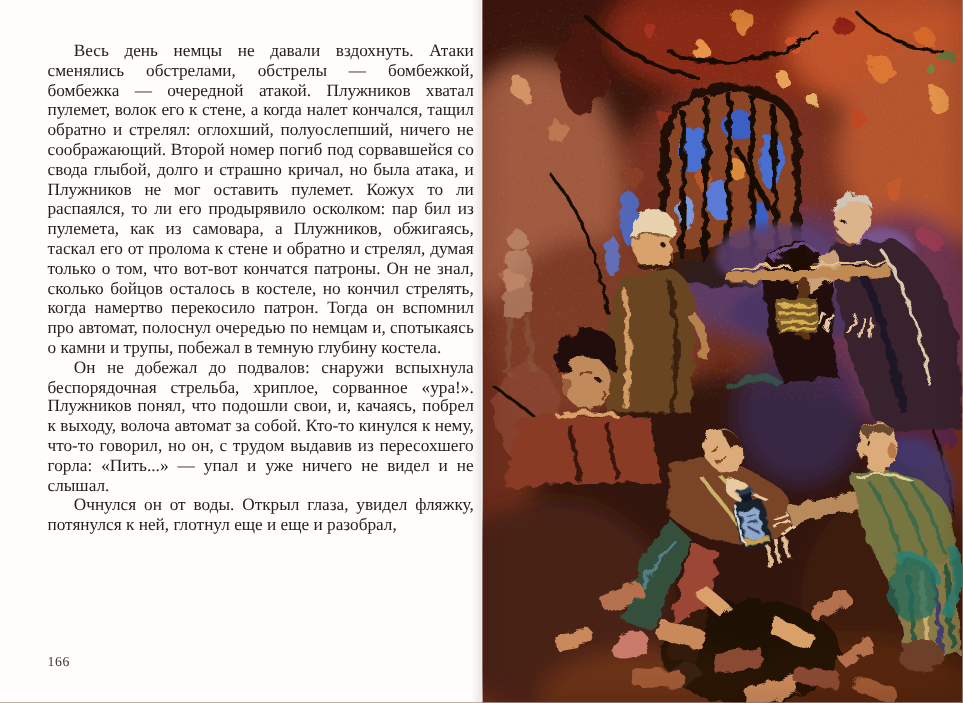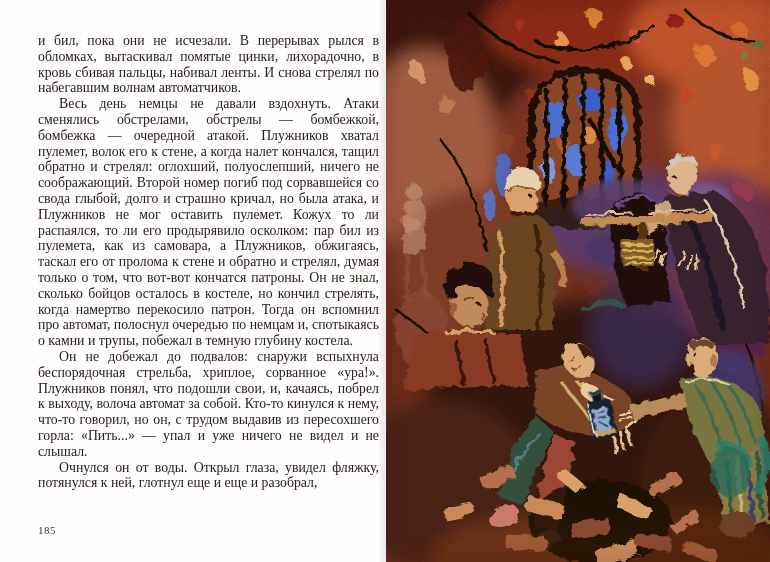--- a/index.html
+++ b/index.html
@@ -25,26 +25,25 @@
   .gutter{
     position:absolute;left:377px;top:0;width:12px;height:562px;pointer-events:none;
     background:linear-gradient(90deg,rgba(60,30,20,0) 0%,rgba(60,30,20,.06) 40%,rgba(60,30,20,.10) 60%,rgba(60,30,20,0) 100%);
   }
 </style>
 </head>
 <body>
 
 <div class="page-left">
   <div class="text-block" id="text-block">
-      <p class="para">и бил, пока они не исчезали. В перерывах рылся в обломках, вытаскивал помятые цинки, лихорадочно, в кровь сбивая пальцы, набивал ленты. И снова стрелял по набегавшим волнам автоматчиков.</p>
       <p class="para indent">Весь день немцы не давали вздохнуть. Атаки сменялись обстрелами, обстрелы — бомбежкой, бомбежка — очередной атакой. Плужников хватал пулемет, волок его к стене, а когда налет кончался, тащил обратно и стрелял: оглохший, полуослепший, ничего не соображающий. Второй номер погиб под сорвавшейся со свода глыбой, долго и страшно кричал, но была атака, и Плужников не мог оставить пулемет. Кожух то ли распаялся, то ли его продырявило осколком: пар бил из пулемета, как из самовара, а Плужников, обжигаясь, таскал его от пролома к стене и обратно и стрелял, думая только о том, что вот-вот кончатся патроны. Он не знал, сколько бойцов осталось в костеле, но кончил стрелять, когда намертво перекосило патрон. Тогда он вспомнил про автомат, полоснул очередью по немцам и, спотыкаясь о камни и трупы, побежал в темную глубину костела.</p>
       <p class="para indent">Он не добежал до подвалов: снаружи вспыхнула беспорядочная стрельба, хриплое, сорванное «ура!». Плужников понял, что подошли свои, и, качаясь, побрел к выходу, волоча автомат за собой. Кто-то кинулся к нему, что-то говорил, но он, с трудом выдавив из пересохшего горла: «Пить...» — упал и уже ничего не видел и не слышал.</p>
       <p class="para indent">Очнулся он от воды. Открыл глаза, увидел фляжку, потянулся к ней, глотнул еще и еще и разобрал,</p>
     </div>
-  <div class="page-number">185</div>
+  <div class="page-number">166</div>
 </div>
 
 <div class="page-right">
   <svg viewBox="0 0 385 562" preserveAspectRatio="none" role="img" aria-label="Painted illustration in reds and browns: soldiers inside a ruined church — two men bend over a machine gun beneath a broken arched window with black bars and blue sky, a wounded soldier lies back on brick rubble while another soldier leans in offering a dark flask of water">
     <defs>
       <filter id="soft" x="-40%" y="-40%" width="180%" height="180%">
           <feGaussianBlur stdDeviation="9"></feGaussianBlur>
         </filter>
       <filter id="soft2" x="-40%" y="-40%" width="180%" height="180%">
           <feGaussianBlur stdDeviation="3"></feGaussianBlur>

